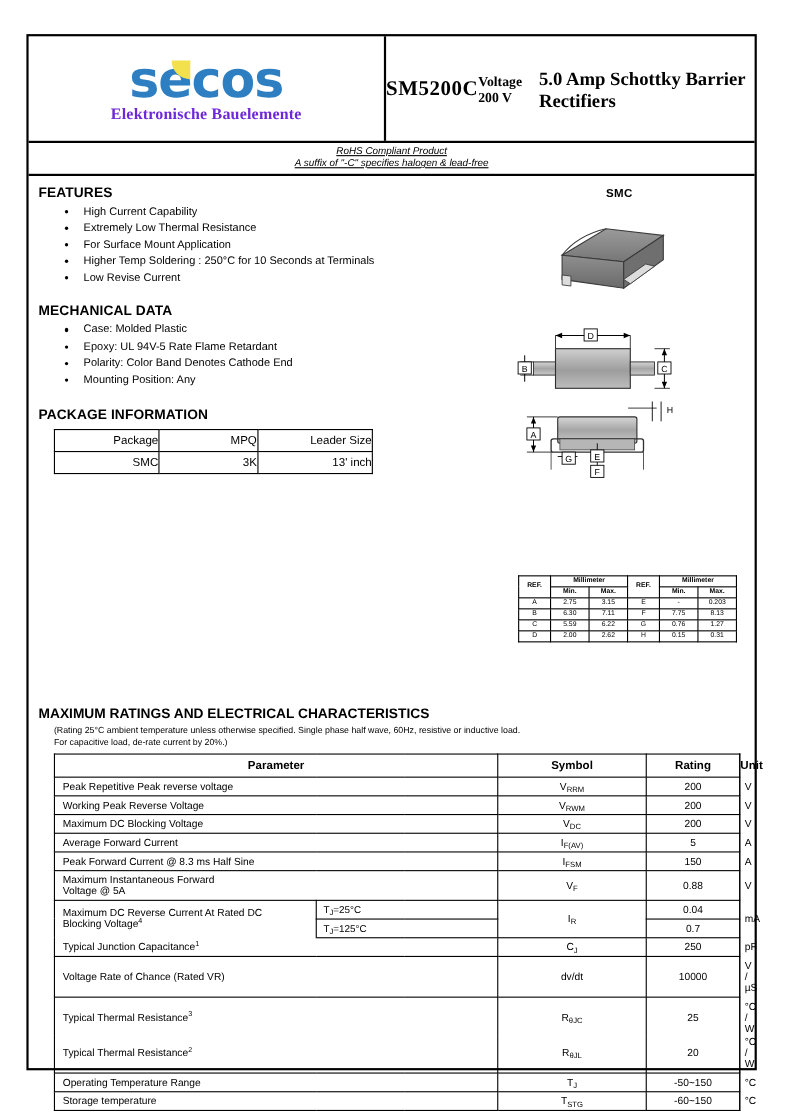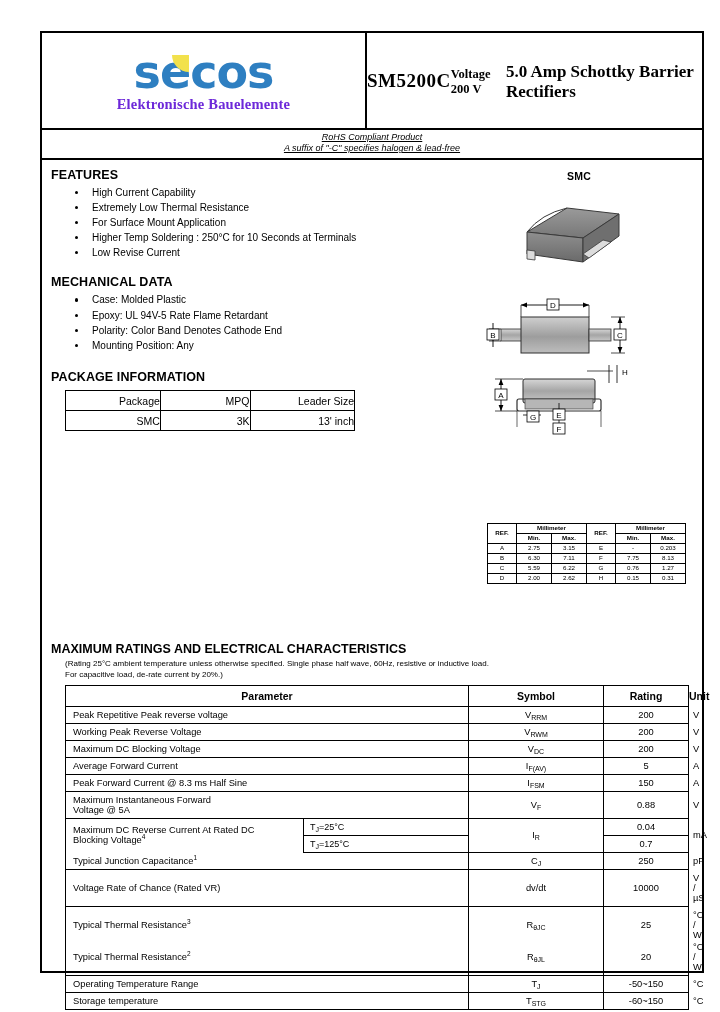--- a/index.html
+++ b/index.html
@@ -5,21 +5,21 @@
   html,body{margin:0;padding:0;}
   body{
     width:720px;height:1012px;
     background:#ffffff;
     font-family:"Liberation Sans", sans-serif;
     color:#000;
     -webkit-font-smoothing:antialiased;
   }
   .page{
     position:absolute;
-    left:40px;top:31px;
+    left:24px;top:31px;
     width:664px;height:942px;
     border:2px solid #000;
     box-sizing:border-box;
   }
   
   .hdr{display:flex;height:95px;border-bottom:2px solid #000;}
   .hdr-left{width:325px;border-right:2px solid #000;display:flex;align-items:center;justify-content:center;box-sizing:border-box;}
   .hdr-right{flex:1;display:flex;flex-direction:row;align-items:center;justify-content:center;font-family:"Liberation Serif",serif;}
   .logo{text-align:center;position:relative;}
   .logo-word{

